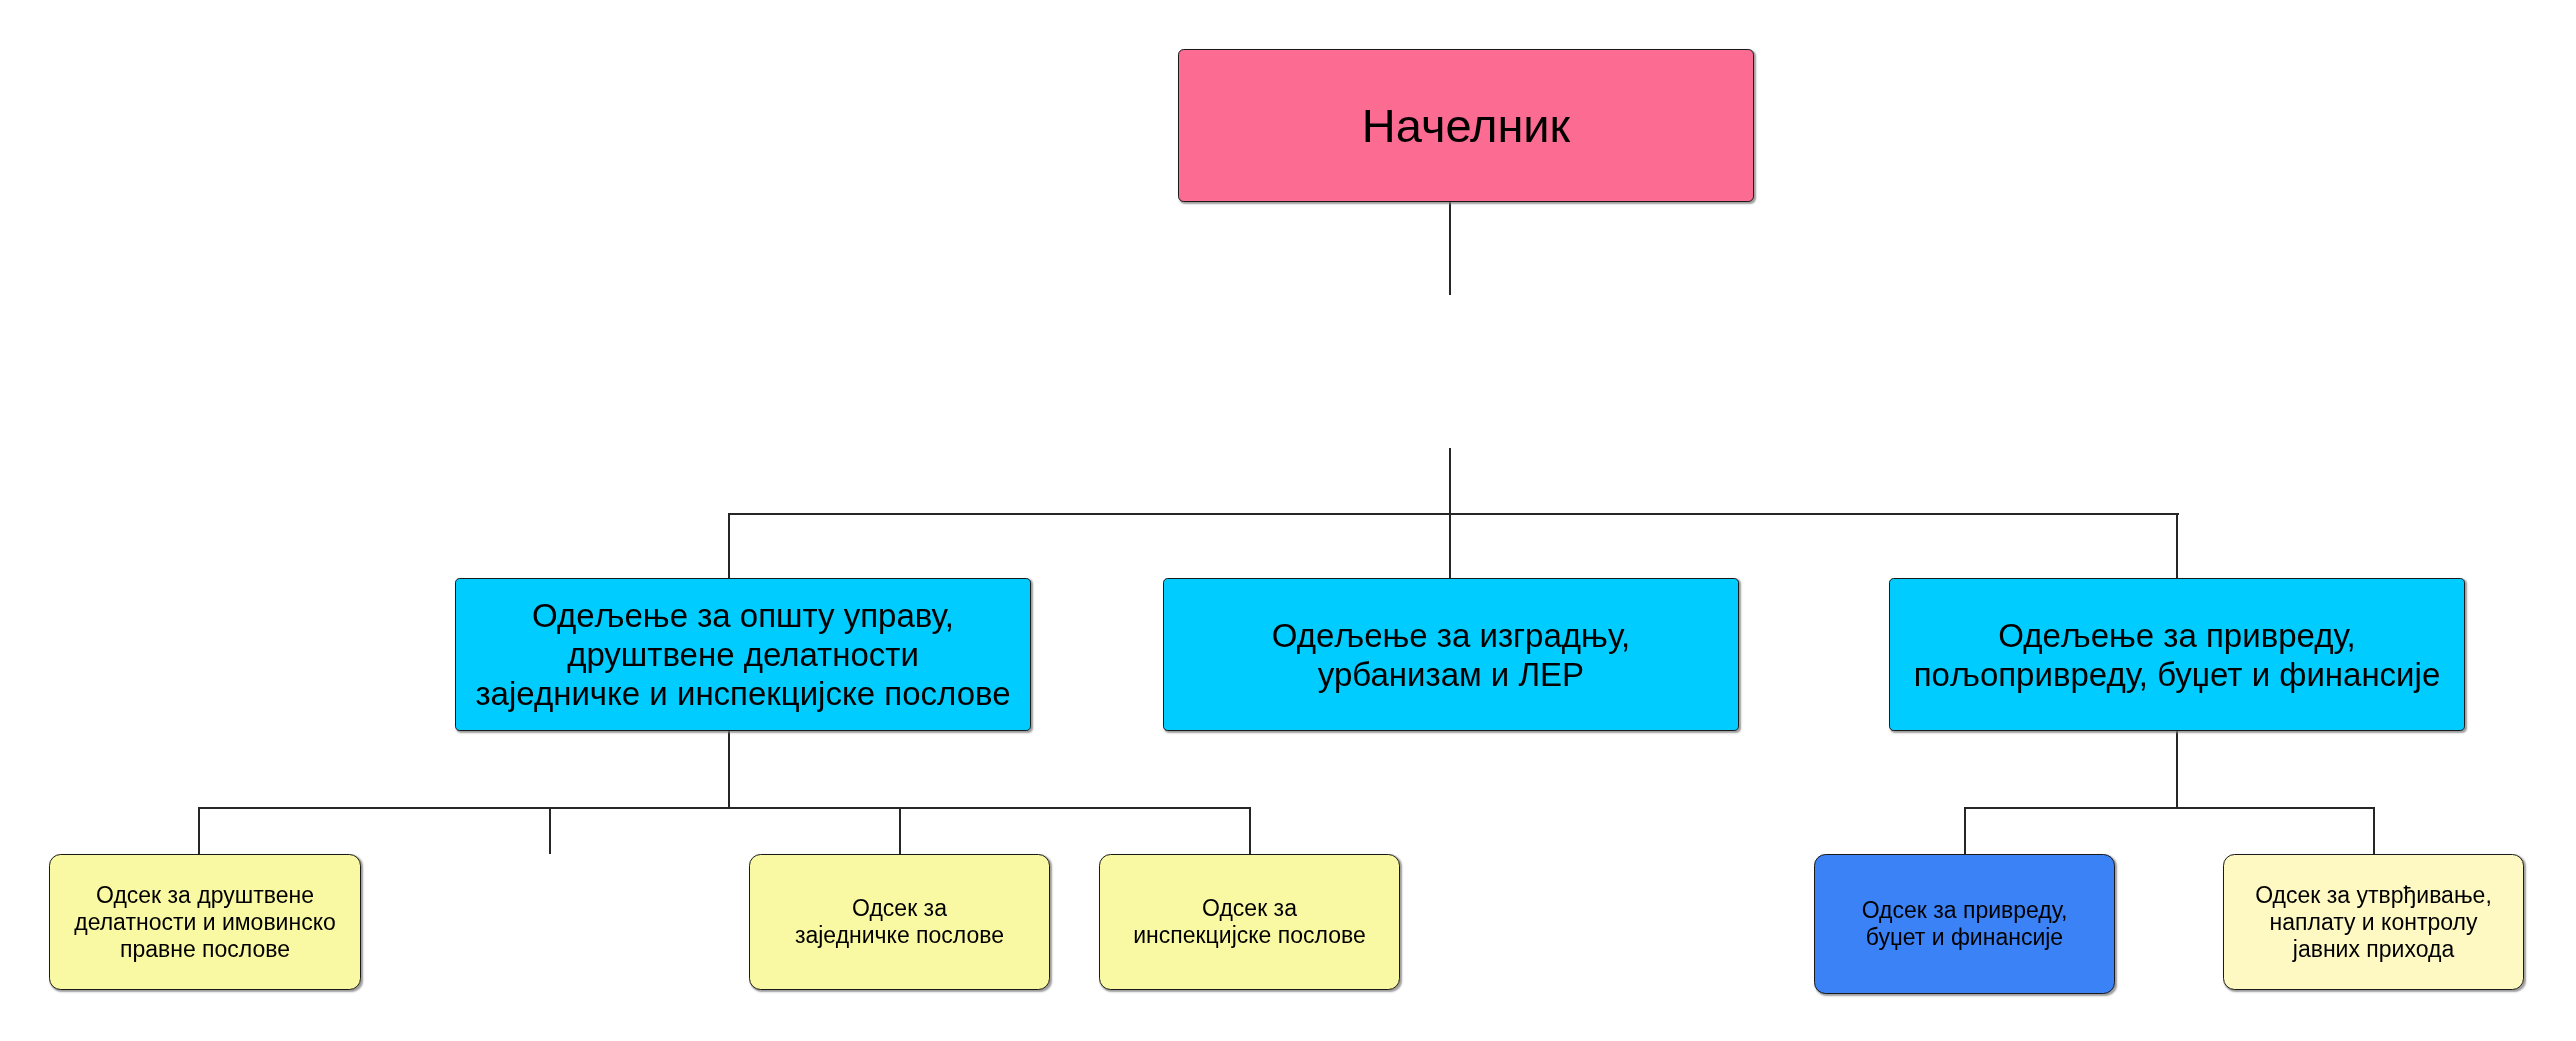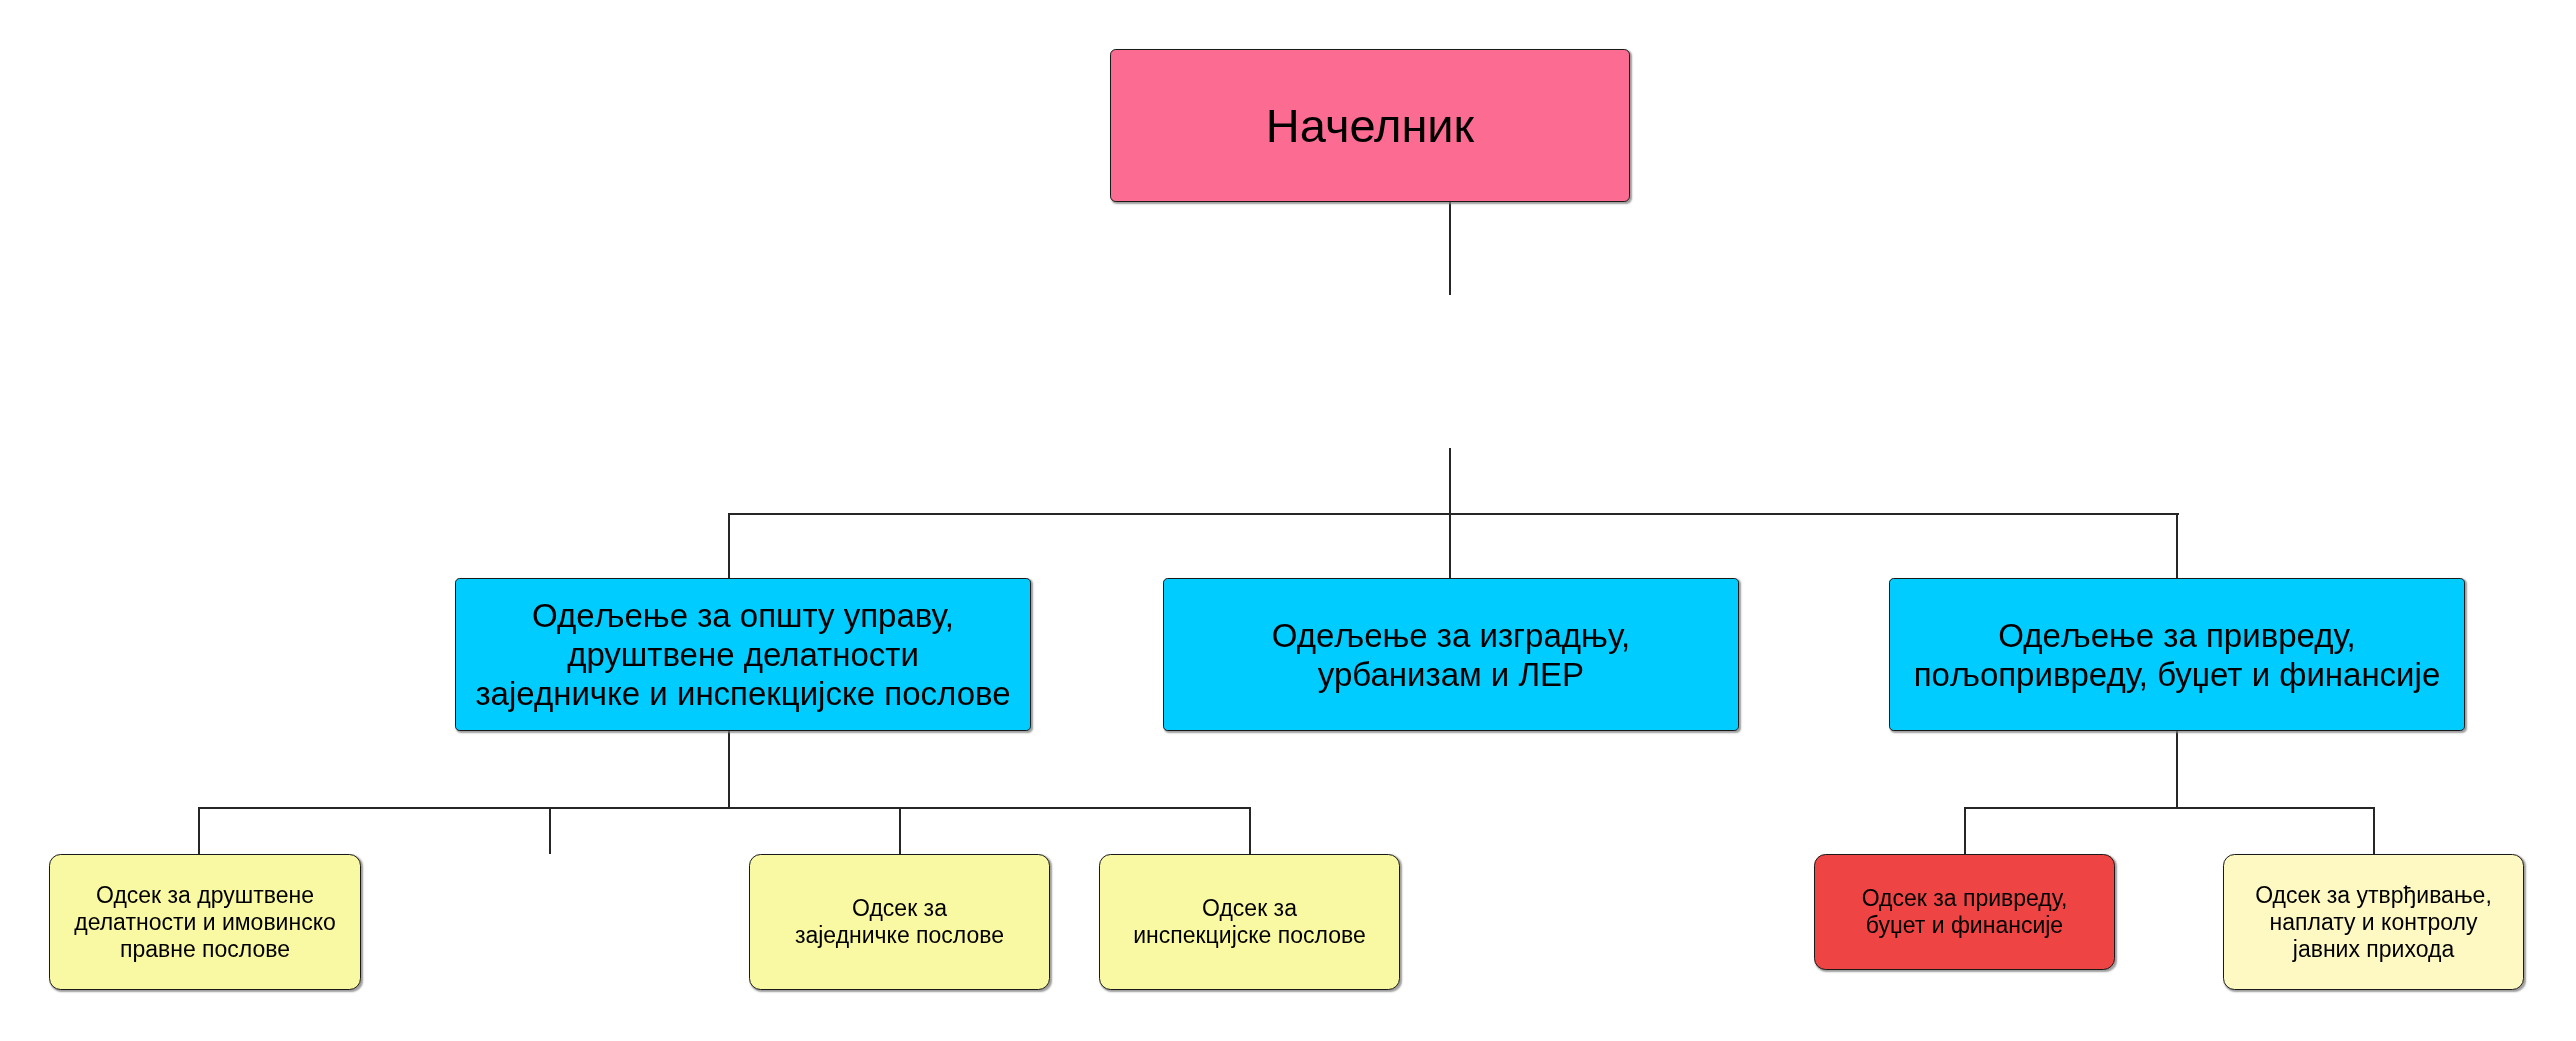--- a/index.html
+++ b/index.html
@@ -68,21 +68,21 @@
   <div class="line" style="left: 198px; top: 807px; width: 1053px; height: 1.7px; background: rgb(38, 38, 38);"></div>
   <div class="line" style="left: 198px; top: 807px; width: 1.7px; height: 47px; background: rgb(38, 38, 38);"></div>
   <div class="line" style="left: 549px; top: 807px; width: 1.7px; height: 47px; background: rgb(38, 38, 38);"></div>
   <div class="line" style="left: 899px; top: 807px; width: 1.7px; height: 47px; background: rgb(38, 38, 38);"></div>
   <div class="line" style="left: 1249px; top: 807px; width: 1.7px; height: 47px; background: rgb(38, 38, 38);"></div>
   <div class="line" style="left: 2176px; top: 731px; width: 1.7px; height: 78px; background: rgb(38, 38, 38);"></div>
   <div class="line" style="left: 1964px; top: 807px; width: 410px; height: 1.7px; background: rgb(38, 38, 38);"></div>
   <div class="line" style="left: 1964px; top: 807px; width: 1.7px; height: 47px; background: rgb(38, 38, 38);"></div>
   <div class="line" style="left: 2373px; top: 807px; width: 1.7px; height: 47px; background: rgb(38, 38, 38);"></div>
 
-  <div class="node exec" style="left: 1110px; top: 49px; width: 520px; height: 153px; background: rgb(251, 107, 146);">
+  <div class="node exec" style="left: 1178px; top: 49px; width: 576px; height: 153px; background: rgb(251, 107, 146);">
     <span>Начелник</span>
   </div>
 
 
   <div class="node dept" style="left: 440px; top: 578px; width: 576px; height: 153px; background: rgb(0, 204, 255); margin-left: 15px;">
     <span>Одељење за општу управу,
 друштвене делатности
 заједничке и инспекцијске послове</span>
   </div>
   <div class="node dept" style="left: 1163px; top: 578px; width: 576px; height: 153px; background: rgb(0, 204, 255);">
@@ -101,21 +101,21 @@
   </div>
   <div class="node sect" style="left: 749px; top: 854px; width: 301px; height: 136px; background: rgb(250, 249, 163);">
     <span>Одсек за
 заједничке послове</span>
   </div>
   <div class="node sect" style="left: 1099px; top: 854px; width: 301px; height: 136px; background: rgb(250, 249, 163);">
     <span>Одсек за
 инспекцијске послове</span>
   </div>
 
-  <div class="node sect" style="left: 1814px; top: 854px; width: 301px; height: 116px; background: #ef4444;">
+  <div class="node sect" style="left: 1814px; top: 854px; width: 301px; height: 140px; background: #3b82f6;">
     <span>Одсек за привреду,
 буџет и финансије</span>
   </div>
   <div class="node sect" style="left: 2223px; top: 854px; width: 301px; height: 136px; background: #fef9c3;">
     <span>Одсек за утврђивање,
 наплату и контролу
 јавних прихода</span>
   </div>
 
 </div>

